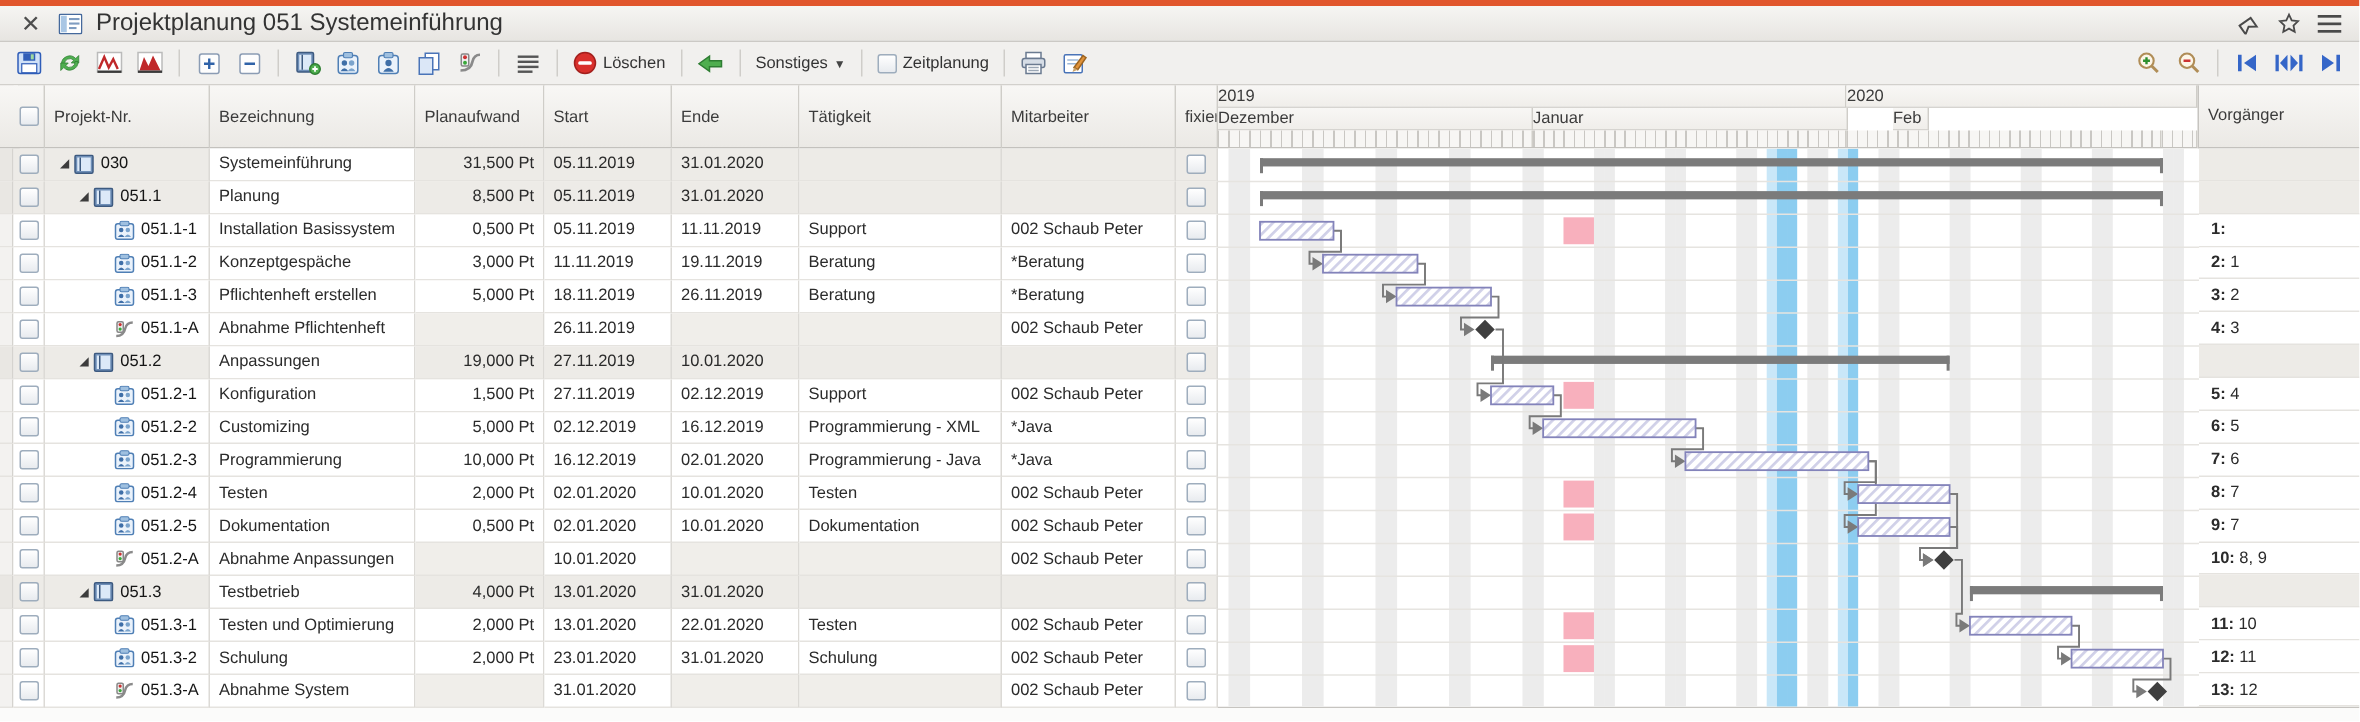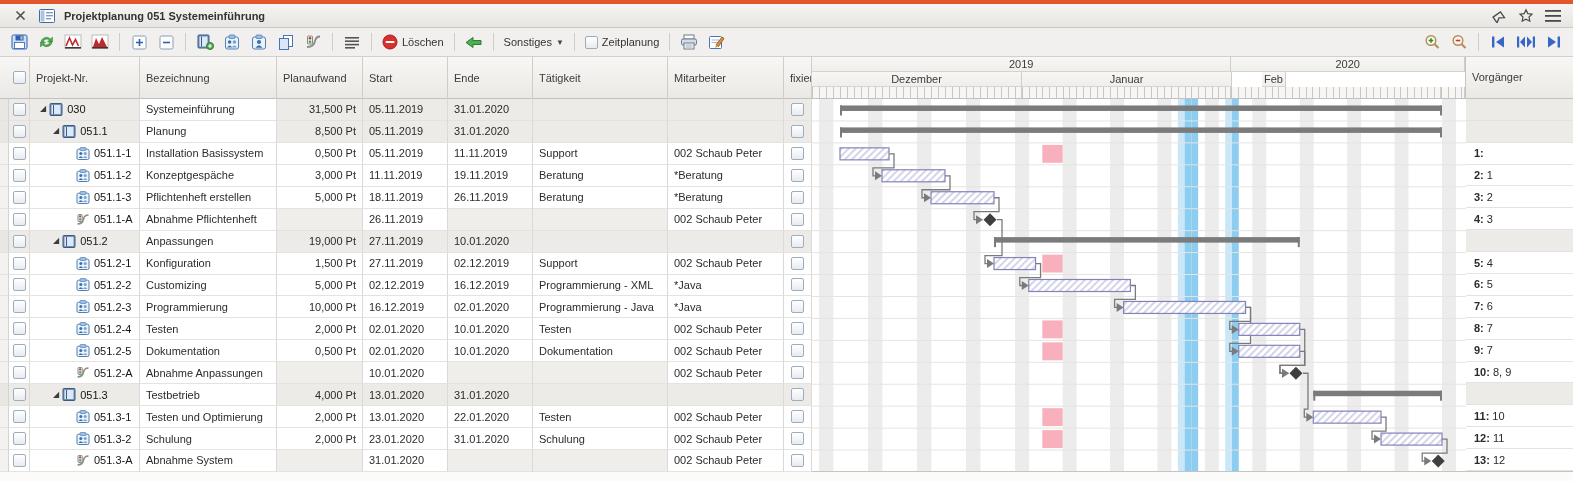--- a/index.html
+++ b/index.html
@@ -2,21 +2,21 @@
 <html><head>
 <meta charset="utf-8">
 <style>
   html,body{margin:0;padding:0;width:1573px;height:481px;overflow:hidden;
     font-family:"Liberation Sans",sans-serif;font-size:11px;color:#2b2b2b;background:#fff;}
   *{box-sizing:border-box;}
   #top-strip{height:4px;background:#e1562d;}
   
   #titlebar{height:24px;background:linear-gradient(#f6f5f3,#e7e5e1);border-bottom:1px solid #cbc9c5;
     display:flex;align-items:center;padding:0 10px;gap:7px;}
-  #titlebar .title{font-weight:bold;font-size:11px;color:#333;}
+  #titlebar .title{font-weight:normal;font-size:16px;color:#333;}
   .flex-spacer{flex:1;}
   .tb-ico{display:flex;align-items:center;justify-content:center;width:20px;height:20px;cursor:default;}
   
   #toolbar{height:29px;background:#f1f0ee;border-bottom:1px solid #d2d0cc;display:flex;align-items:center;padding:0 7px;gap:3px;}
   .tbtn{min-width:24px;height:22px;display:flex;align-items:center;justify-content:center;gap:4px;padding:0 3px;border-radius:3px;}
   .tbtn svg{display:block;}
   .tsep{width:1px;height:18px;background:#cfcdc9;margin:0 4px;}
   .tlabel{color:#333;white-space:nowrap;}
   .caret{font-size:8px;color:#444;}
   .cb{width:13px;height:13px;border:1px solid #9eadbd;background:linear-gradient(#ffffff,#e8ebef);border-radius:2px;}
@@ -33,21 +33,21 @@
   .cell.ctr,.hcell.ctr{justify-content:center;padding:0;}
   .cell.gut{background:#f3f2f0;border-right:1px solid #d5d3cf;padding:0;}
   .cell.gut.sum{background:#e9e7e3;}
   .tree-tri{font-size:8px;color:#3c3c3c;margin-right:3px;line-height:1;}
   .row-ico{margin-right:4px;flex:none;}
   .pnum{color:#151515;}
   
   #gantt-col{width:654px;border-right:1px solid #c6c4c0;display:flex;flex-direction:column;}
   #g-years,#g-months{display:flex;height:15px;}
   .g-ycell,.g-mcell{background:linear-gradient(#f8f7f5,#f0eeea);border-right:1px solid #cfcdc8;border-bottom:1px solid #d6d4d0;
-    text-align:center;font-size:11px;color:#3b3b3b;overflow:hidden;white-space:nowrap;line-height:14px;}
+    font-size:11px;color:#3b3b3b;overflow:hidden;white-space:nowrap;line-height:14px;}
   #g-ticks{display:flex;height:12px;border-bottom:1px solid #c3c1bd;background:#f7f6f4;}
   .g-tick{height:100%;border-right:1px solid #cfcdc8;}
   #g-body{position:relative;width:654px;height:373px;background:#fff;overflow:hidden;}
   #g-body svg{position:absolute;left:0;top:0;}
   
   #vorg-col{width:107px;display:flex;flex-direction:column;}
   #vorg-col .hcell{border-right:none;}
   .vcell{border-bottom:1px solid #e5e3df;display:flex;align-items:center;padding:0 8px;background:#fff;overflow:hidden;white-space:nowrap;}
   .vcell.sum{background:#edebe7;}
   .vcell b{margin-right:3px;}

